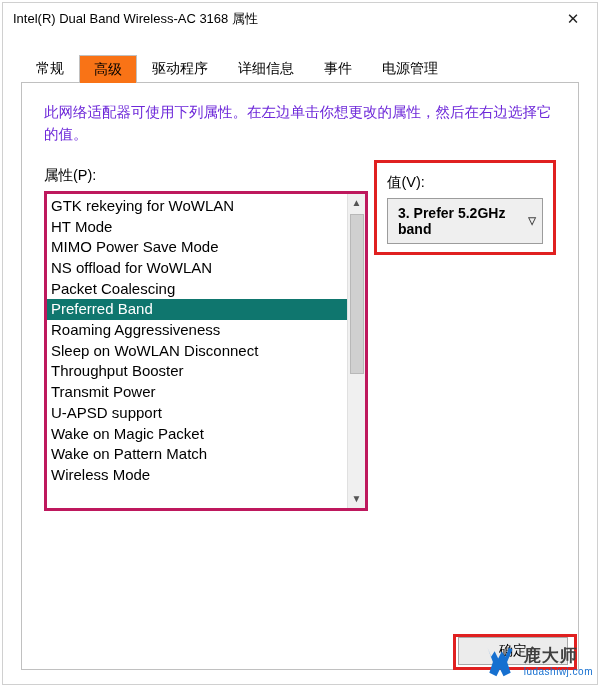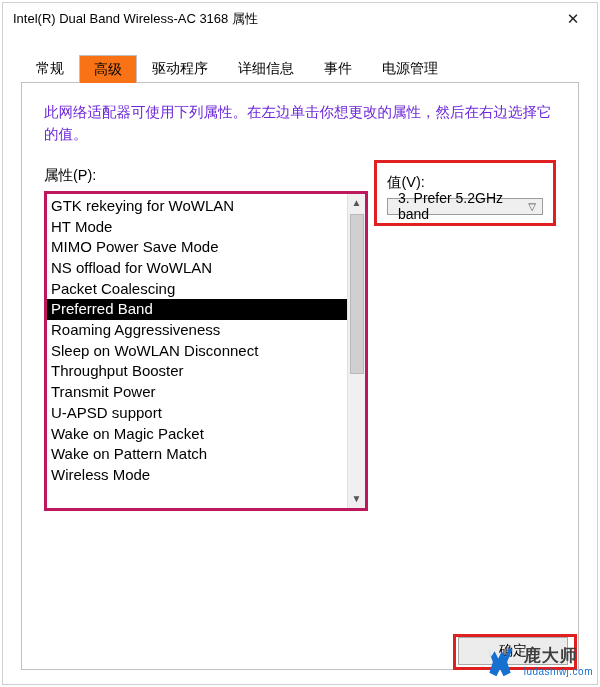--- a/index.html
+++ b/index.html
@@ -116,21 +116,21 @@
     line-height: 1.38;
     color: #000;
     overflow: hidden;
   }
   .list-item {
     padding: 0 4px;
     white-space: nowrap;
     cursor: pointer;
   }
   .list-item.selected {
-    background: #000000;
+    background: #0f766e;
     color: #fff;
   }
   .scrollbar {
     width: 18px;
     background: #f0f0f0;
     position: relative;
     border-left: 1px solid #e0e0e0;
   }
   .sb-arrow {
     height: 18px;
@@ -154,29 +154,30 @@
   .sb-arrow.bottom { position: absolute; bottom: 0; width: 100%; }
 
   .highlight-red {
     border: 3px solid #e02020;
     padding: 10px 10px 8px 10px;
     margin-top: -6px;
   }
 
   .combo {
     width: 100%;
-    height: 17px;
+    height: 46px;
     border: 1px solid #9c9c9c;
     background: #efefef;
     display: flex;
     align-items: center;
     padding: 0 6px 0 10px;
     font-size: 14px;
     cursor: pointer;
     margin-top: 6px;
+    font-weight: bold;
   }
   .combo .combo-text { flex: 1; text-align: left; }
   .combo .caret { font-size: 10px; color: #444; }
 
   .btnbar {
     position: absolute;
     bottom: 14px;
     right: 20px;
     display: flex;
     gap: 8px;

